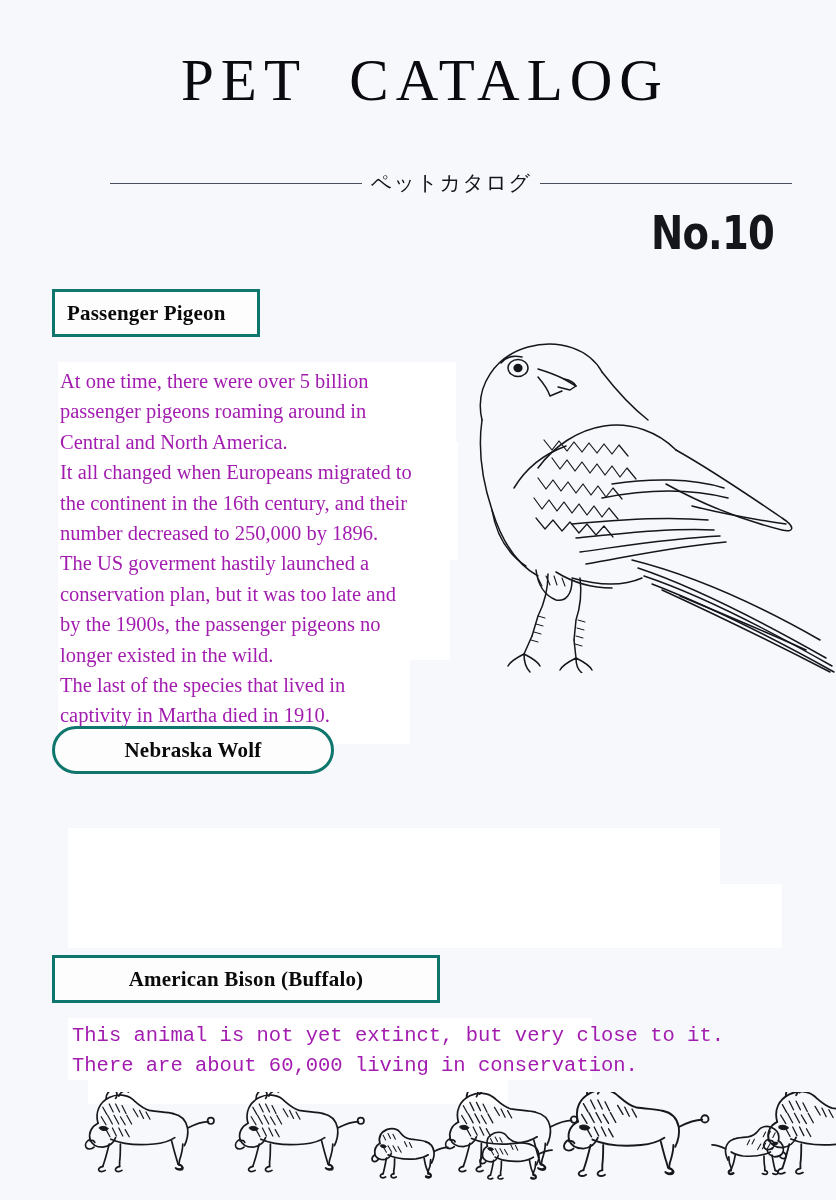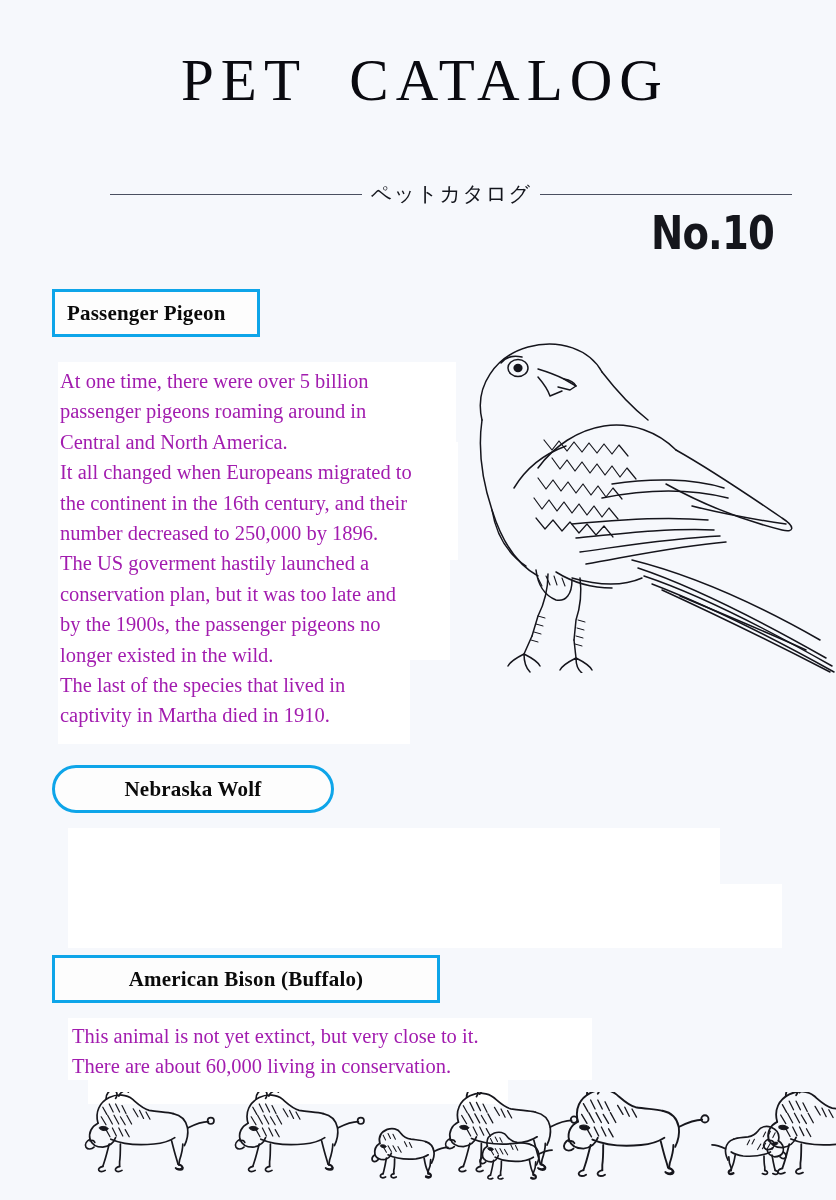--- a/index.html
+++ b/index.html
@@ -39,21 +39,21 @@
     font-weight: 400;
     letter-spacing: 7px;
     color: #0a0a10;
     line-height: 72px;
     white-space: pre;
     padding-left: 14px;
   }
 
   .title-rule-row {
     position: absolute;
-    top: 135px;
+    top: 124px;
     left: 110px;
     width: 682px;
     height: 30px;
     display: flex;
     align-items: center;
     gap: 9px;
   }
 
   .rule {
     flex: 1 1 auto;
@@ -90,59 +90,59 @@
   
   .patch {
     position: absolute;
     background: #ffffff;
     z-index: 0;
   }
 
   
   .sec-box {
     position: absolute;
-    border: 3px solid #0ea5e9;
+    border: 3px solid #0f766e;
     background: #fdfdfd;
     display: flex;
     align-items: center;
     z-index: 3;
   }
   .sec-box .sec-label {
     width: 100%;
     font-family: "Liberation Serif", serif;
     font-weight: 700;
     font-size: 21px;
     color: #0a0a0a;
     letter-spacing: 0.2px;
     white-space: nowrap;
   }
 
   #sec-pigeon { left: 52px;  top: 289px; width: 208px; height: 48px; }
   #sec-pigeon .sec-label { padding-left: 12px; text-align: left; }
 
-  #sec-wolf   { left: 52px;  top: 765px; width: 282px; height: 48px; border-radius: 24px; }
+  #sec-wolf   { left: 52px;  top: 726px; width: 282px; height: 48px; border-radius: 24px; }
   #sec-wolf   .sec-label { text-align: center; }
 
   #sec-bison  { left: 52px;  top: 955px; width: 388px; height: 48px; }
   #sec-bison  .sec-label { text-align: center; }
 
   
   .body-text {
     position: absolute;
     font-family: "Liberation Serif", serif;
     font-size: 20.5px;
     line-height: 30.4px;
     color: #a21caf;
     white-space: pre-line;
     z-index: 2;
   }
 
   #txt-pigeon { left: 60px; top: 366px; width: 410px; }
   #txt-wolf   { left: 72px; top: 831px; width: 720px; }
-  #txt-bison  { left: 72px; top: 1021px; width: 700px; }
+  #txt-bison  { left: 72px; top: 1021px; width: 700px; font-family: Liberation Mono, monospace; }
 
   
   .illus { position: absolute; z-index: 2; }
   #illus-pigeon { left: 452px; top: 328px; width: 384px; height: 345px; }
   #illus-bison  { left: 60px;  top: 1092px; width: 776px; height: 100px; }
 
   .illus svg { display: block; width: 100%; height: 100%; }
 </style>
 </head>
 <body>

